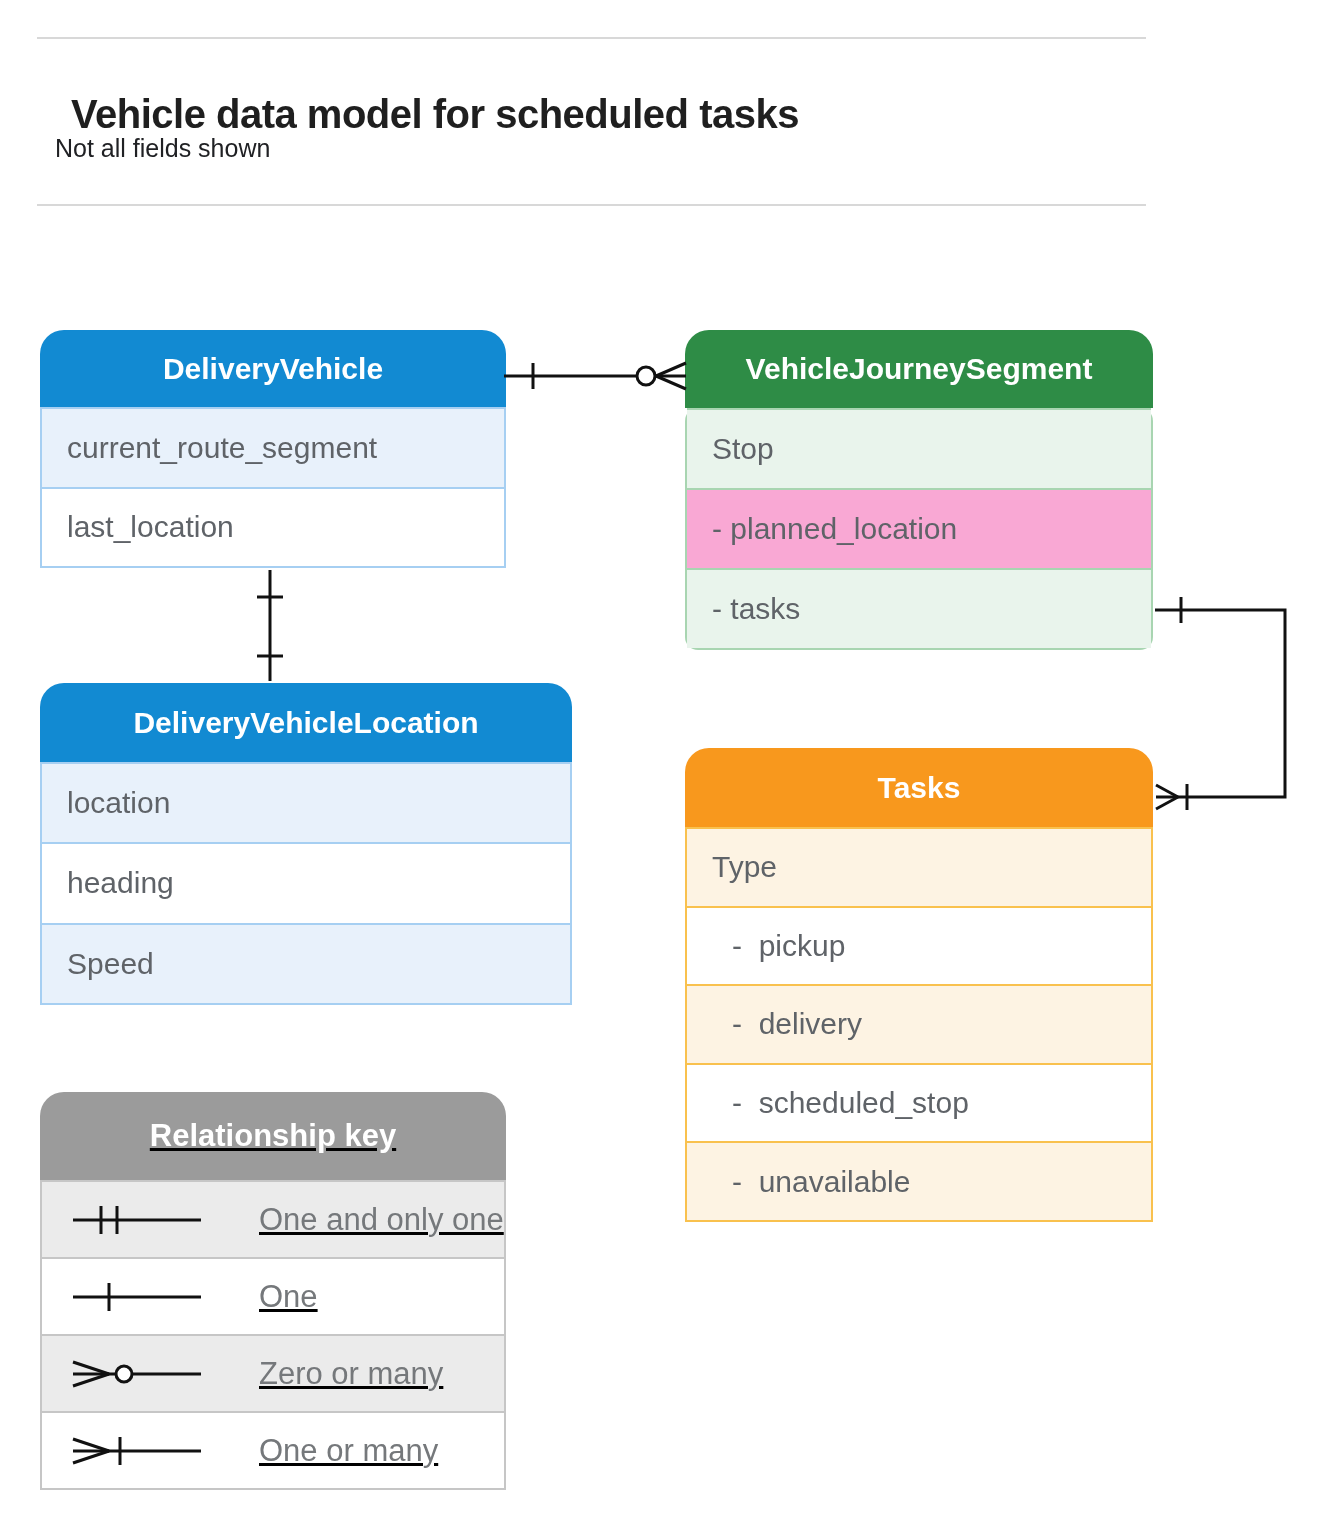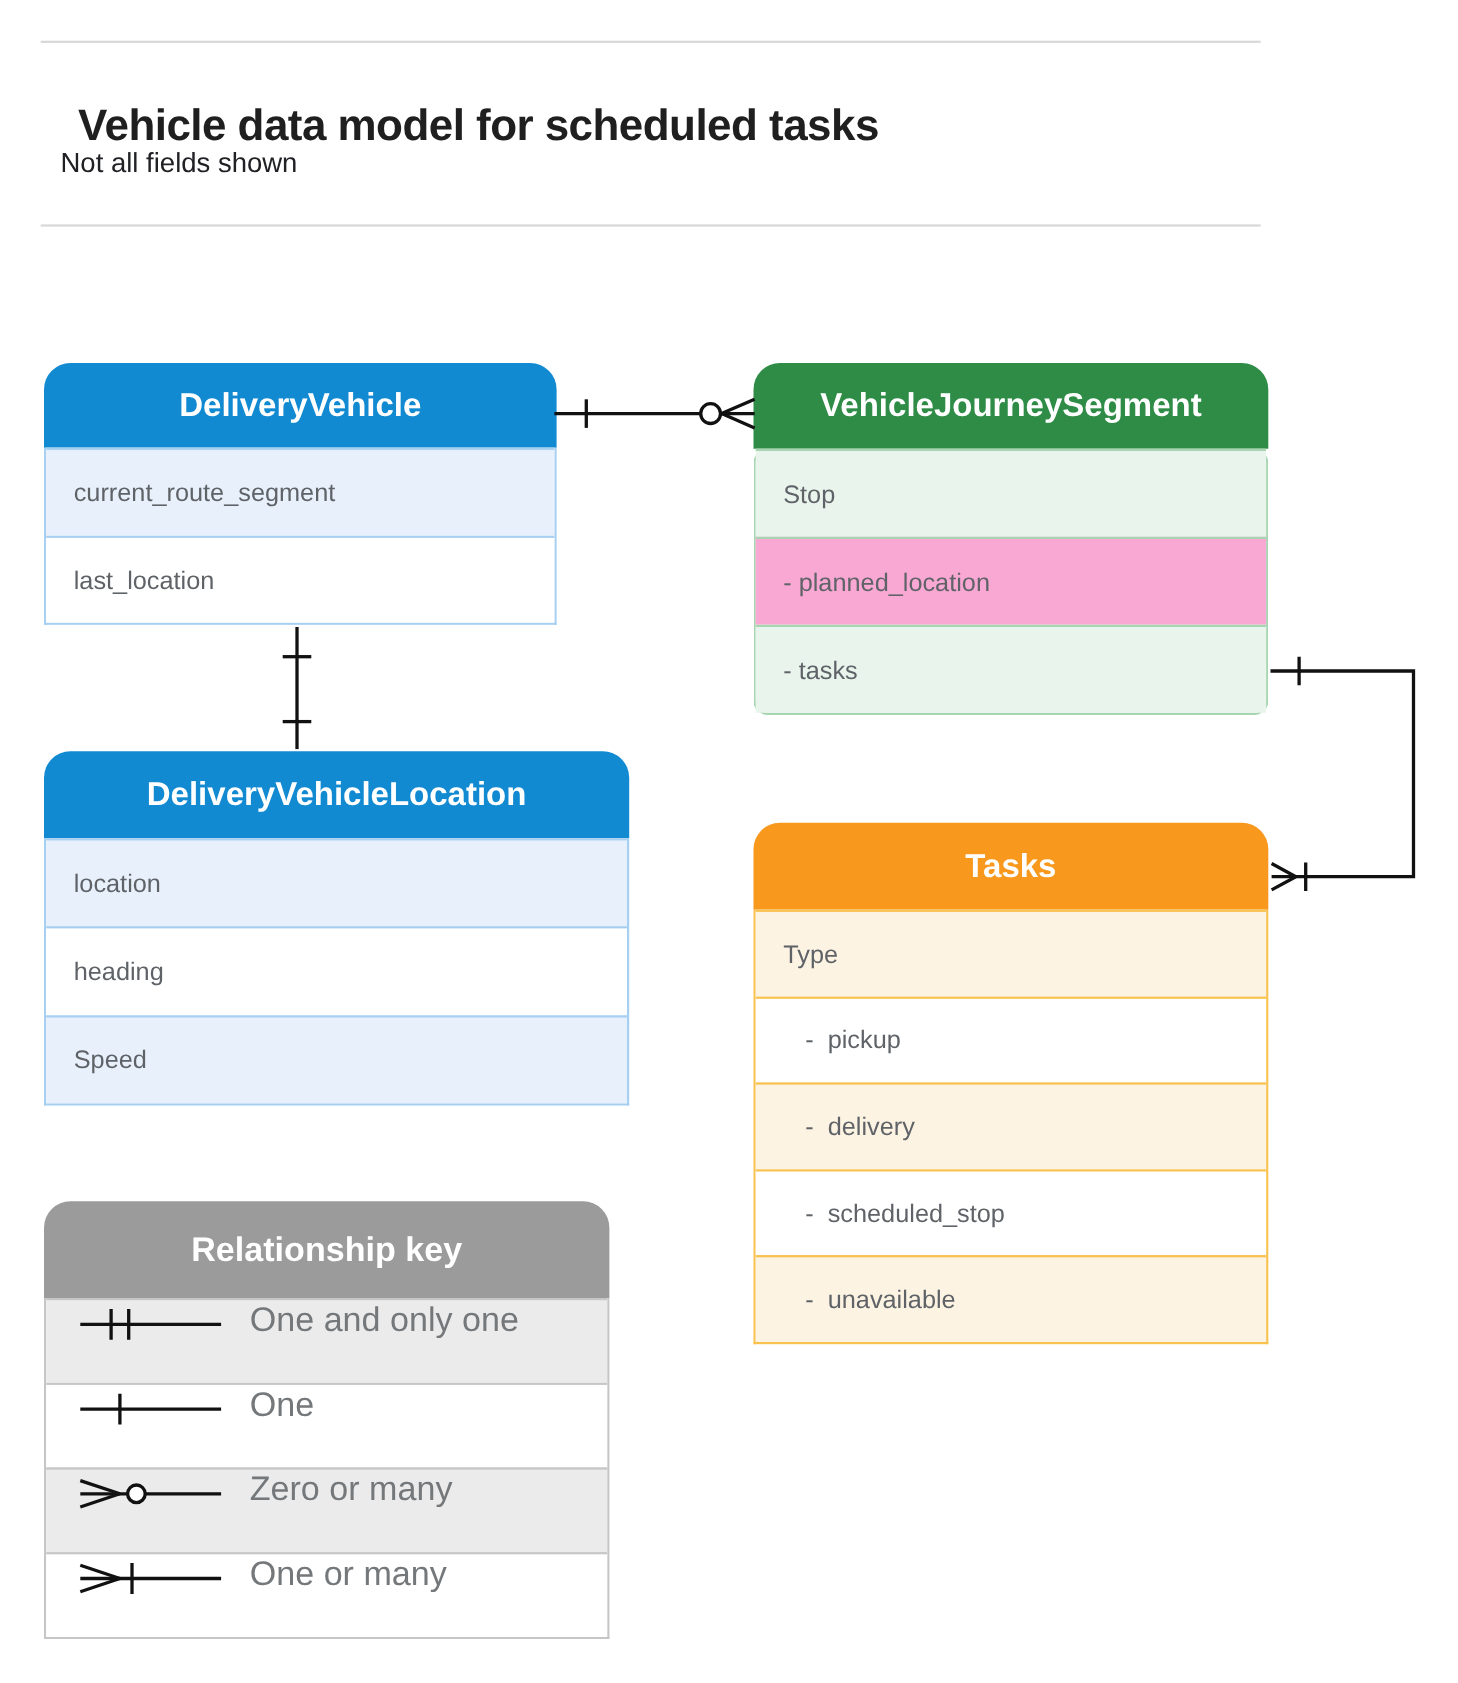--- a/index.html
+++ b/index.html
@@ -31,21 +31,21 @@
   .entity-header{
     flex:0 0 auto;display:flex;align-items:center;justify-content:center;
     border-radius:24px 24px 0 0;color:#ffffff;font-size:30px;font-weight:700;
   }
   .entity-rows{
     flex:1 1 auto;display:flex;flex-direction:column;
     border-style:solid;border-width:0 2px 2px 2px;
   }
   .erow{
     flex:1 1 0;display:flex;align-items:center;
-    font-size:23px;color:var(--c-row-text);border-top:2px solid;
+    font-size:30px;color:var(--c-row-text);border-top:2px solid;
   }
   .erow-label{padding-left:25px;white-space:pre;}
 
   .theme-blue .entity-header{background:var(--c-blue);}
   .theme-blue .entity-rows{border-color:var(--c-blue-border);}
   .theme-blue .erow{border-top-color:var(--c-blue-border);background:#ffffff;}
   .theme-blue .erow:nth-child(odd){background:var(--c-blue-tint);}
 
   .theme-green .entity-header{background:var(--c-green);}
   .theme-green .entity-rows{border-color:var(--c-green-border);border-radius:13px;}
@@ -62,24 +62,24 @@
 
   .pos-dv  {left:40px; top:330px; width:466px; height:238px;}
   .pos-dv  .entity-header{height:77px;}
   .pos-vjs {left:685px;top:330px; width:468px; height:320px;}
   .pos-vjs .entity-header{height:78px;}
   .pos-dvl {left:40px; top:683px; width:532px; height:322px;}
   .pos-dvl .entity-header{height:79px;}
   .pos-tasks{left:685px;top:748px;width:468px; height:474px;}
   .pos-tasks .entity-header{height:79px;}
   .pos-tasks .erow:nth-child(n+2) .erow-label{padding-left:45px;}
-  .pos-legend{left:40px;top:1092px;width:514px;height:398px;}
+  .pos-legend{left:40px;top:1092px;width:466px;height:398px;text-decoration:underline;}
   .pos-legend .entity-header{height:88px;font-size:31px;}
 
-  .legend-row{flex:1 1 0;display:flex;border-top:2px solid var(--c-gray-border);background:#ffffff;}
+  .legend-row{flex:1 1 0;display:flex;align-items:center;border-top:2px solid var(--c-gray-border);background:#ffffff;gap:32px;}
   .legend-row:nth-child(odd){background:var(--c-gray-tint);}
   .legend-symbol{flex:0 0 auto;margin-left:25px;display:block;}
   .legend-label{margin-left:20px;font-size:31px;color:var(--c-legend-text);}
 
   .connector-overlay{
     position:absolute;left:0;top:0;width:1325px;height:1530px;
     pointer-events:none;
   }
   .connector-overlay *{stroke:var(--c-line);stroke-width:3;fill:none;}
   .connector-overlay circle{fill:#ffffff;}

